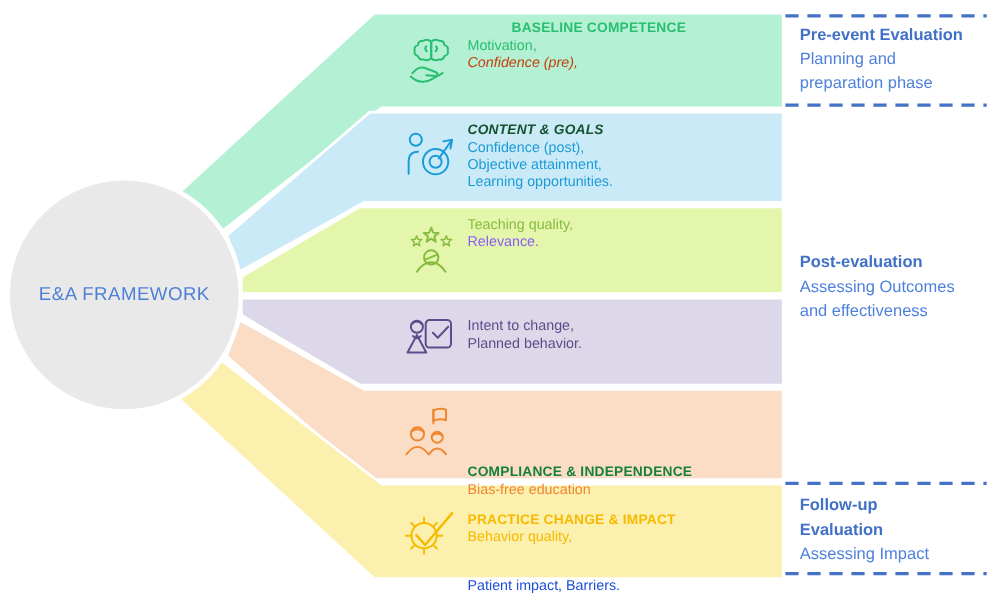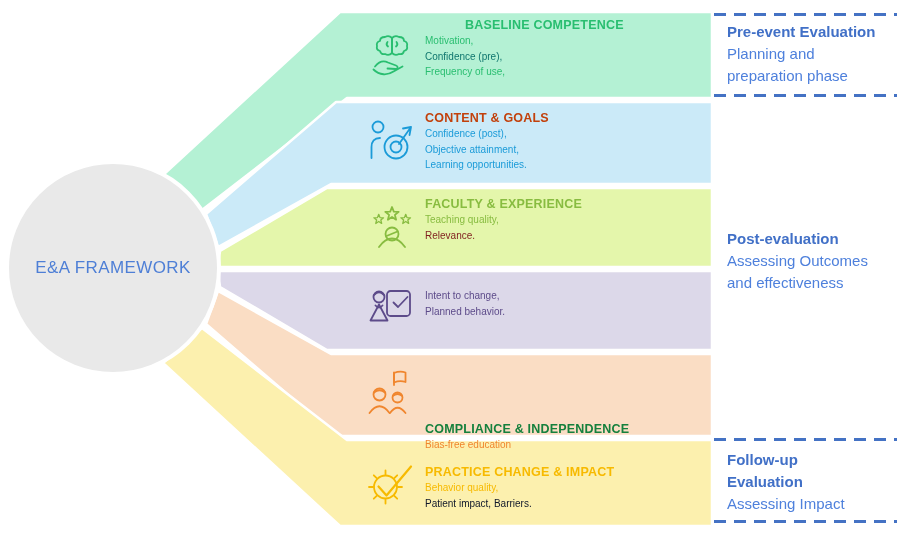--- a/index.html
+++ b/index.html
@@ -4,21 +4,21 @@
 <style>
   html,body { margin:0; padding:0; background:#ffffff; }
   .stage {
     position:relative; width:900px; height:541px; background:#ffffff;
     font-family:"Liberation Sans", sans-serif; overflow:hidden;
   }
   .bg { position:absolute; left:0; top:0; }
   .icon { position:absolute; left:366px; }
   .btxt { position:absolute; left:425px; width:285px; }
   .btitle { font-weight:bold; font-size:12.5px; line-height:16px; letter-spacing:.2px; }
-  .bline  { font-size:10px; line-height:15.5px; }
+  .bline  { font-size:13px; line-height:15.5px; }
   .hub-label {
     position:absolute; left:8px; top:258px; width:210px; text-align:center;
     font-size:17px; letter-spacing:.4px;
   }
   .phase { position:absolute; left:727px; width:180px; }
   .ptitle { font-weight:bold; font-size:15px; line-height:22px; }
   .psub   { font-size:15px; line-height:22px; }
 </style>
 </head>
 <body>
@@ -47,52 +47,50 @@
     <path d="M26 9 Q23 6 19 8 Q14 8 14 12 Q10 13 11 17 Q10 21 14 22 Q15 26 19 25 Q23 27 26 24 Z"></path>
     <path d="M26 9 Q29 6 33 8 Q38 8 38 12 Q42 13 41 17 Q42 21 38 22 Q37 26 33 25 Q29 27 26 24 Z"></path>
     <path d="M21.5 13 q-2 2.5 .5 4.5 M30.5 13 q2 2.5 -.5 4.5"></path>
     <path d="M9 37.5 c4-5 9-6 13-4 l8 3 c2.5 1 2 3.5 -.5 3.5 l-8 -.5"></path>
     <path d="M7.5 40.5 c6 6 14 6 20 2 l9 -5"></path>
   </svg>
 
   <div class="btxt" style="top:17px">
     <div class="btitle" style="color: rgb(41, 190, 112); padding-left: 40px;">BASELINE COMPETENCE</div>
     <div class="bline" style="color: rgb(41, 190, 112);">Motivation,</div>
-    <div class="bline" style="color: #0f766e;">Confidence (pre),</div>
-    <div class="bline" style="color: rgb(41, 190, 112);">Frequency of use,</div>
+    <div class="bline" style="color: #c2410c; font-style: italic;">Confidence (pre),</div>
   </div>
 
   <svg class="icon" style="top:117px" width="52" height="52" viewBox="0 0 52 52" fill="none" stroke-width="1.8" stroke-linecap="round" stroke-linejoin="round" stroke="#1B9BD8">
     <circle cx="12" cy="10" r="5.5"></circle>
     <path d="M5.5 41 V30 q0 -9 8.5 -9"></path>
     <circle cx="30" cy="30" r="11.5"></circle>
     <circle cx="30" cy="30" r="5.5"></circle>
     <path d="M45 10 L33 27 M45 10 l-8 1.5 M45 10 l-1.5 8"></path>
   </svg>
 
   <div class="btxt" style="top:110px">
-    <div class="btitle" style="color: #c2410c;">CONTENT &amp; GOALS</div>
+    <div class="btitle" style="color: #14532d; font-style: italic;">CONTENT &amp; GOALS</div>
     <div class="bline" style="color: rgb(27, 155, 216);">Confidence (post),</div>
     <div class="bline" style="color: rgb(27, 155, 216);">Objective attainment,</div>
     <div class="bline" style="color: rgb(27, 155, 216);">Learning opportunities.</div>
   </div>
 
   <svg class="icon" style="top:201px" width="52" height="52" viewBox="0 0 52 52" fill="none" stroke-width="1.8" stroke-linecap="round" stroke-linejoin="round" stroke="#88BC40">
     <path d="M26 6 L27.8 10.6 L32.7 10.8 L28.9 13.9 L30.1 18.7 L26 16 L21.9 18.7 L23.1 13.9 L19.3 10.8 L24.2 10.6 Z"></path>
     <path d="M26 6 L27.8 10.6 L32.7 10.8 L28.9 13.9 L30.1 18.7 L26 16 L21.9 18.7 L23.1 13.9 L19.3 10.8 L24.2 10.6 Z" transform="translate(-6,9) scale(0.72)"></path>
     <path d="M26 6 L27.8 10.6 L32.7 10.8 L28.9 13.9 L30.1 18.7 L26 16 L21.9 18.7 L23.1 13.9 L19.3 10.8 L24.2 10.6 Z" transform="translate(21,9) scale(0.72)"></path>
     <circle cx="26" cy="33" r="6.5"></circle>
     <path d="M20.5 35 L31.5 30.5"></path>
     <path d="M13 46 q6 -8.5 13 -8.5 q7 0 13 8.5"></path>
   </svg>
 
   <div class="btxt" style="top:196px">
-    <div class="btitle" style="color: rgb(136, 188, 64);">FACULTY &amp; EXPERIENCE</div>
     <div class="bline" style="color: rgb(136, 188, 64);">Teaching quality,</div>
-    <div class="bline" style="color: #7f1d1d;">Relevance.</div>
+    <div class="bline" style="color: #8b5cf6;">Relevance.</div>
   </div>
 
   <svg class="icon" style="top:284px" width="52" height="52" viewBox="0 0 52 52" fill="none" stroke-width="1.8" stroke-linecap="round" stroke-linejoin="round" stroke="#5D4B8A">
     <rect x="21" y="7" width="23" height="25" rx="3.5"></rect>
     <path d="M27.5 18.5 l4.5 4.5 L41.5 13"></path>
     <circle cx="13" cy="13" r="5.5"></circle>
     <path d="M8.2 10.8 q4.8 -5 9.6 0"></path>
     <path d="M13 20.5 L4.5 36.5 h17 Z"></path>
     <path d="M9.5 21.5 q3.5 4 7 0"></path>
   </svg>
@@ -120,21 +118,21 @@
 
   <svg class="icon" style="top:457px" width="52" height="52" viewBox="0 0 52 52" fill="none" stroke-width="1.8" stroke-linecap="round" stroke-linejoin="round" stroke="#F7BA00">
     <circle cx="19.5" cy="30" r="11.5"></circle>
     <path d="M32 30 h4 M28.3 38.8 l2.9 2.9 M19.5 42.5 v4 M10.7 38.8 l-2.9 2.9 M7 30 H3 M10.7 21.2 l-2.9 -2.9 M19.5 17.5 v-4 M28.3 21.2 l2.9 -2.9"></path>
     <path d="M12.5 29.5 L20.5 38.5 L45 9.5" stroke-width="2.2"></path>
   </svg>
 
   <div class="btxt" style="top:464px">
     <div class="btitle" style="color: rgb(247, 186, 0);">PRACTICE CHANGE &amp; IMPACT</div>
     <div class="bline" style="color: rgb(247, 186, 0);">Behavior quality,</div>
-    <div class="bline" style="color: #0f172a;">Patient impact, Barriers.</div>
+    <div class="bline" style="color: #1d4ed8; margin-top: 28px;">Patient impact, Barriers.</div>
   </div>
 
   <div class="phase" style="top:21px">
     <div class="ptitle" style="color: rgb(65, 112, 199);">Pre-event Evaluation</div>
     <div class="psub" style="color: rgb(78, 128, 220);">Planning and</div>
     <div class="psub" style="color: rgb(78, 128, 220);">preparation phase</div>
   </div>
 
   <div class="phase" style="top:228px">
     <div class="ptitle" style="color: rgb(65, 112, 199);">Post-evaluation</div>

